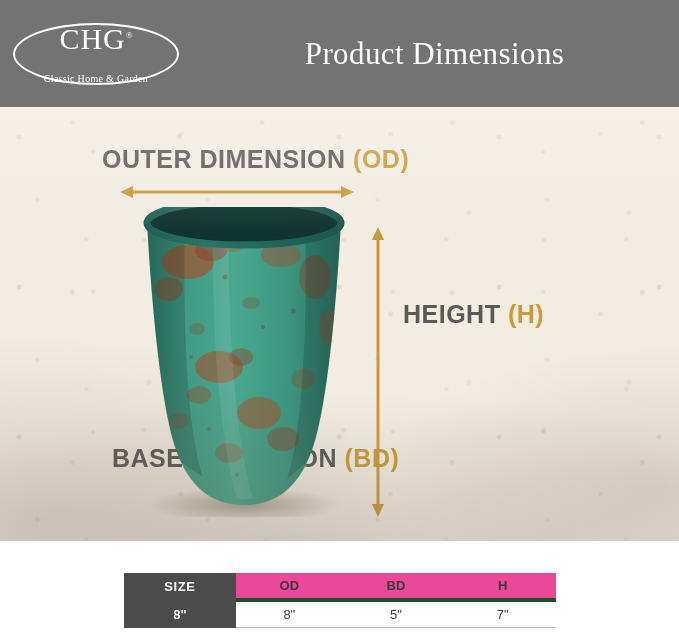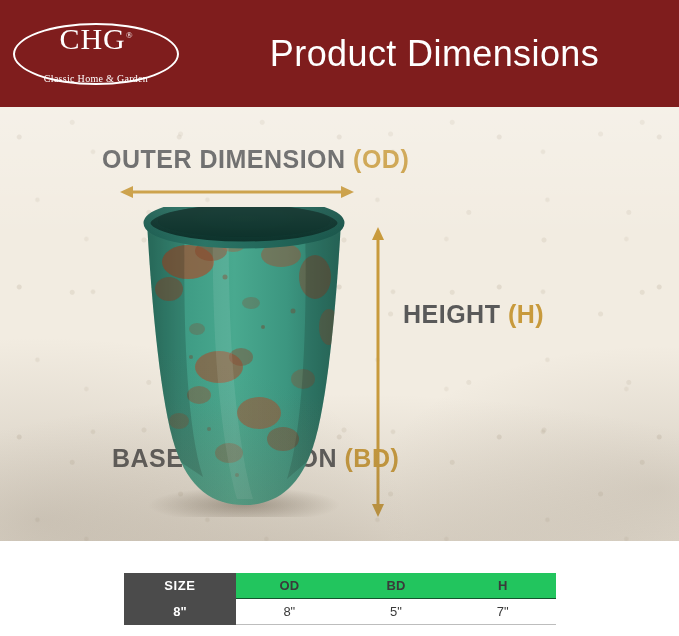--- a/index.html
+++ b/index.html
@@ -19,21 +19,21 @@
     height: 636px;
     background: #ffffff;
   }
 
   
   .header {
     position: absolute;
     left: 0; top: 0;
     width: 679px;
     height: 107px;
-    background: #7f1d1d;
+    background: #737373;
     display: flex;
     align-items: center;
   }
   .logo-wrap {
     position: absolute;
     left: 12px;
     top: 22px;
     width: 168px;
     height: 64px;
     display: flex;
@@ -74,22 +74,22 @@
   .header-title {
     position: absolute;
     left: 190px;
     top: 0;
     width: 489px;
     height: 107px;
     display: flex;
     align-items: center;
     justify-content: center;
     color: #ffffff;
-    font-family: Liberation Sans, sans-serif;
-    font-size: 36px;
+    font-family: Liberation Serif, serif;
+    font-size: 31px;
     letter-spacing: 0.4px;
   }
 
   
   .diagram {
     position: absolute;
     left: 0;
     top: 107px;
     width: 679px;
     height: 434px;
@@ -206,24 +206,24 @@
     vertical-align: middle;
   }
   th.hdr-size {
     background: #4b4b4b;
     color: #ffffff;
     font-weight: bold;
     letter-spacing: 0.6px;
     width: 112px;
   }
   th.hdr-col {
-    background: #22c55e;
+    background: #ec4899;
     color: #3a3a3a;
     font-weight: bold;
-    border-bottom: 1px solid #14532d;
+    border-bottom: 4px solid #14532d;
     margin-top: 8px;
   }
   td.cell-size {
     background: #4b4b4b;
     color: #ffffff;
     font-weight: bold;
   }
   td.cell-val {
     background: #ffffff;
     color: #3a3a3a;

